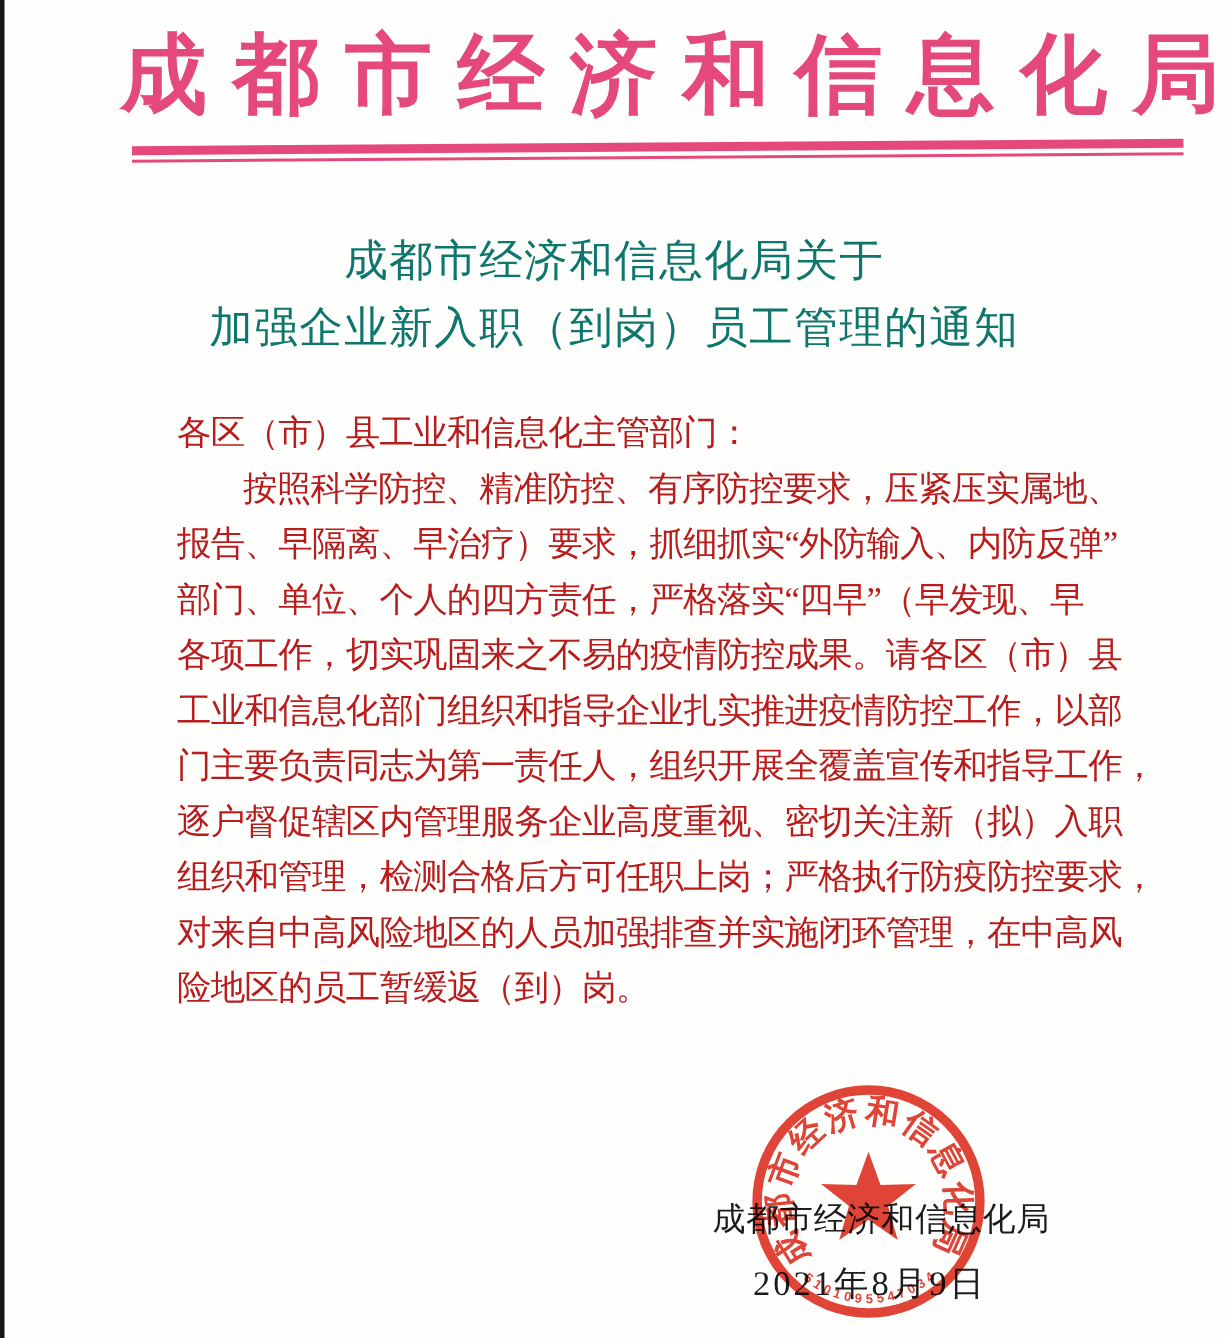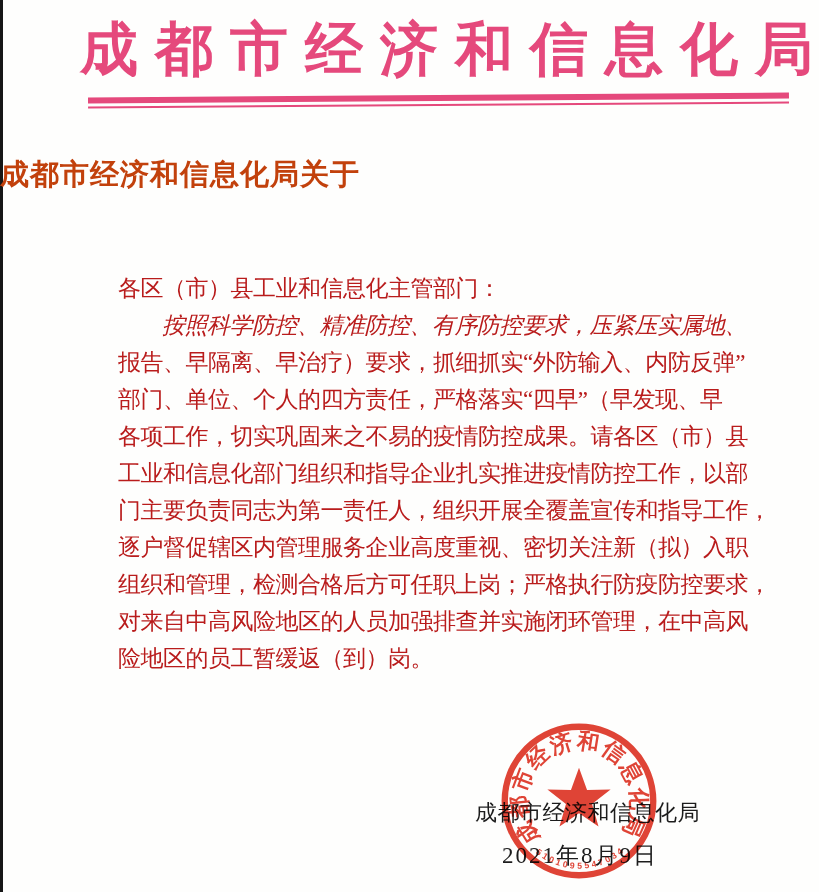--- a/index.html
+++ b/index.html
@@ -36,37 +36,38 @@
   .rule {
     position:absolute;
     left:88px; right:30px; top:95px;
     transform:rotate(-0.4deg);
   }
   .rule-thick { height:6px; }
   .rule-thin  { height:2px; margin-top:3px; }
   .title-block {
     position:absolute;
     left:0; right:0; top:152px;
+    text-align:center;
     font-size:29px;
-    font-weight:bold;
+    font-weight:normal;
     line-height:45px;
-    color:#c2410c;
+    color:#0f766e;
     letter-spacing:1px;
   }
   .body-block {
     position:absolute;
     left:118px; top:270px;
     width:625px;
     font-size:23px;
     line-height:37px;
     letter-spacing:-0.5px;
     color:#b91c1c;
   }
   .body-line { white-space:nowrap; }
-  .body-line.indent { text-indent:44px;font-style:italic; }
+  .body-line.indent { text-indent:44px; }
   .signature {
     position:absolute;
     left:475px; top:798px;
     font-size:22px;
     letter-spacing:0.5px;
     color:#1c1c1c;
     white-space:nowrap;
   }
   .date {
     position:absolute;
@@ -106,20 +107,21 @@
 
   <h1 class="letterhead" style="color: rgb(229, 73, 124);">成都市经济和信息化局</h1>
 
   <div class="rule">
     <div class="rule-thick" style="background: rgb(229, 73, 124);"></div>
     <div class="rule-thin" style="background: rgb(229, 73, 124);"></div>
   </div>
 
   <div class="title-block">
     <div>成都市经济和信息化局关于</div>
+    <div>加强企业新入职（到岗）员工管理的通知</div>
   </div>
 
   <div class="body-block">
       <div class="body-line">各区（市）县工业和信息化主管部门：</div>
       <div class="body-line indent">按照科学防控、精准防控、有序防控要求，压紧压实属地、</div>
       <div class="body-line">报告、早隔离、早治疗）要求，抓细抓实“外防输入、内防反弹”</div>
       <div class="body-line">部门、单位、个人的四方责任，严格落实“四早”（早发现、早</div>
       <div class="body-line">各项工作，切实巩固来之不易的疫情防控成果。请各区（市）县</div>
       <div class="body-line">工业和信息化部门组织和指导企业扎实推进疫情防控工作，以部</div>
       <div class="body-line">门主要负责同志为第一责任人，组织开展全覆盖宣传和指导工作，</div>

